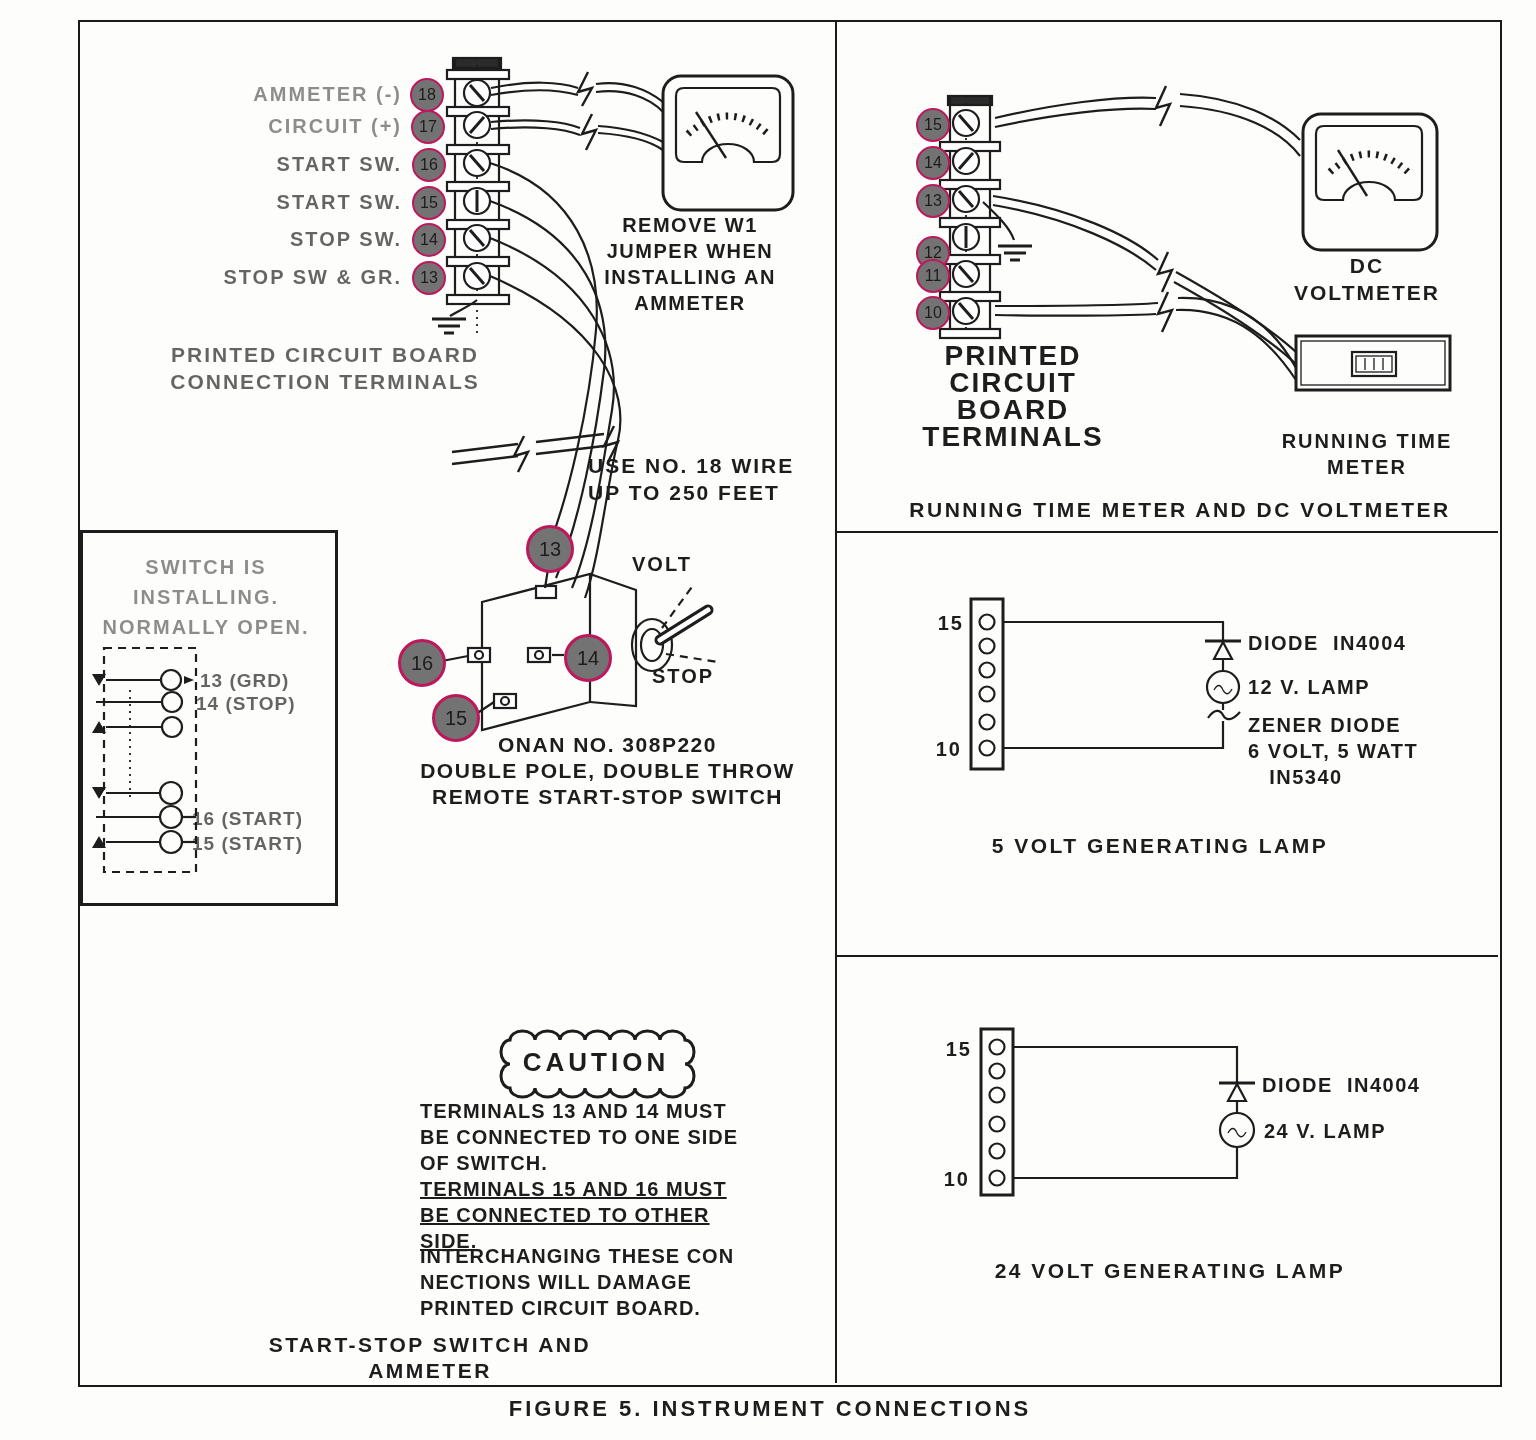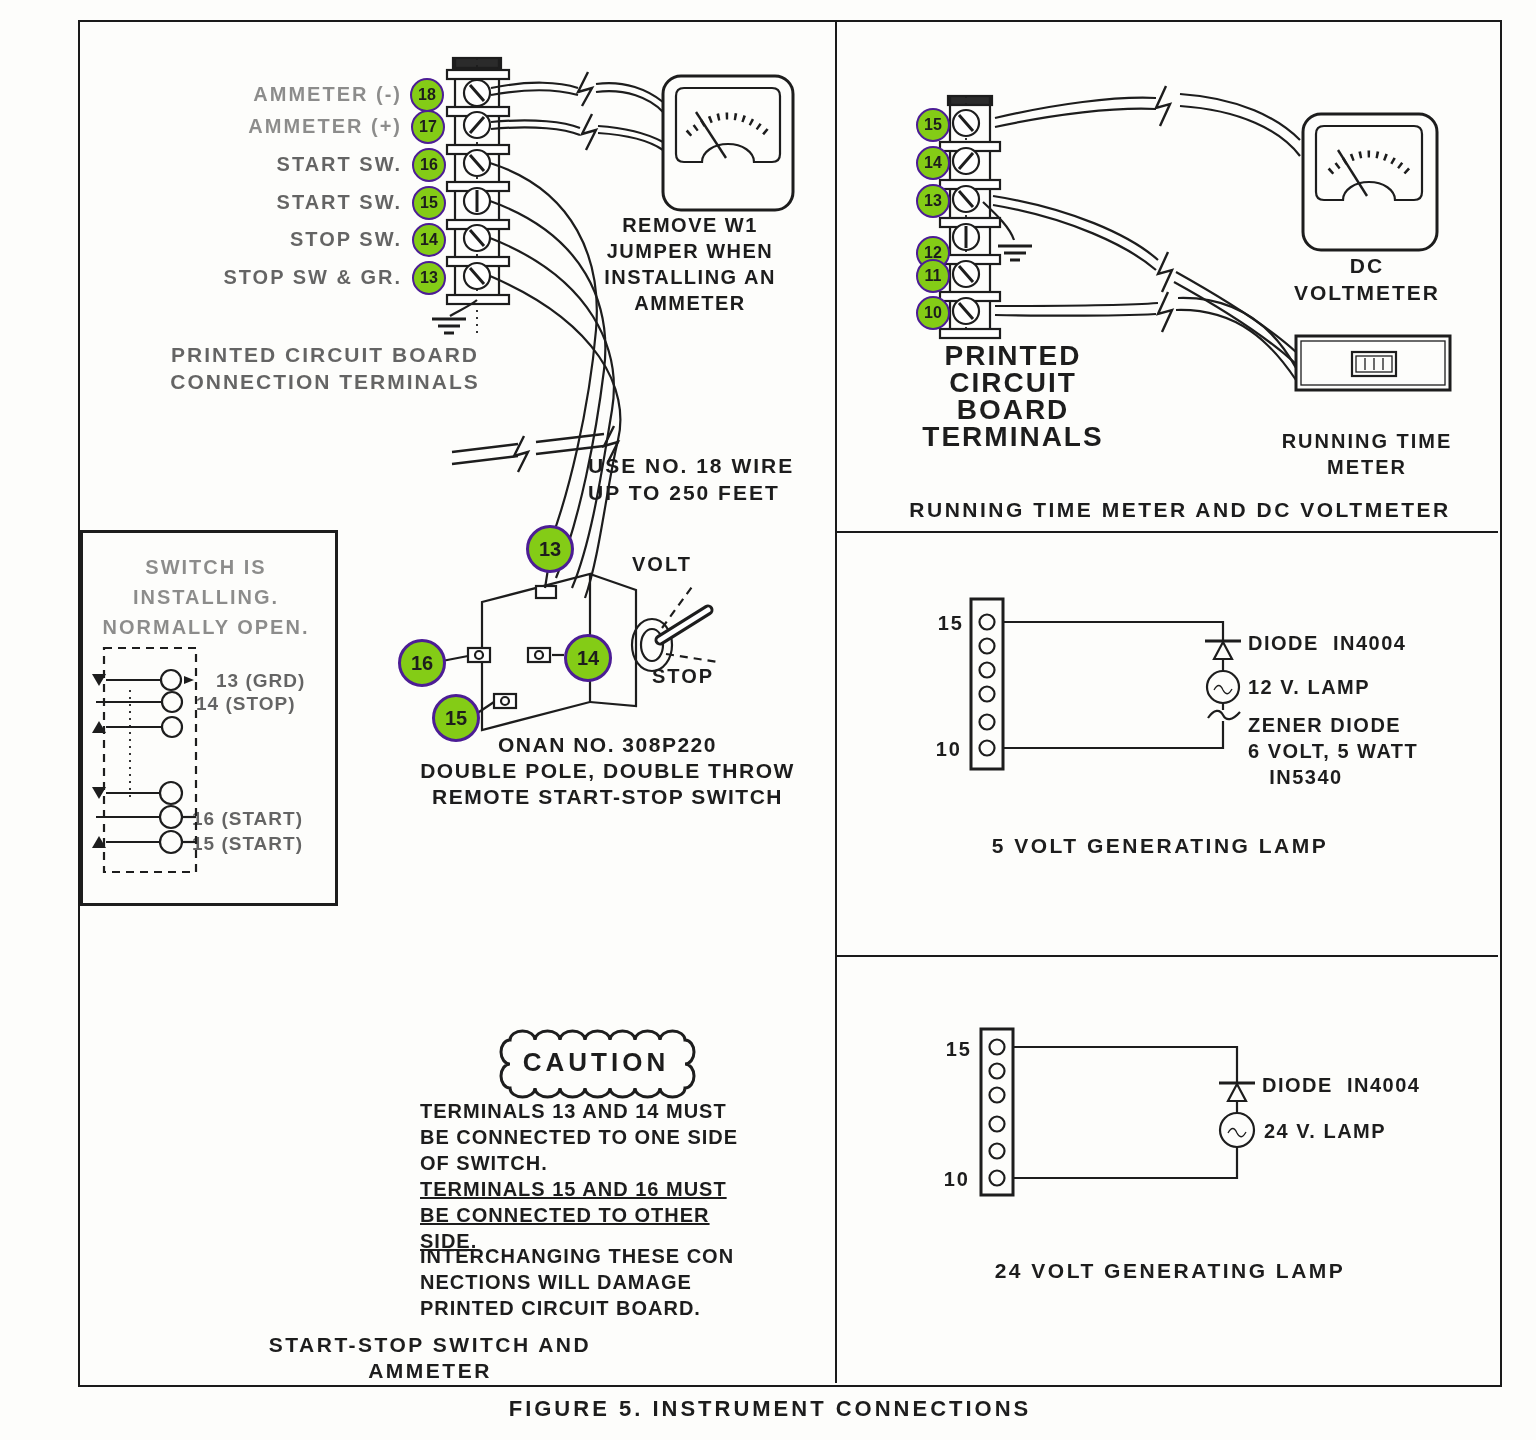--- a/index.html
+++ b/index.html
@@ -5,23 +5,23 @@
   html,body{margin:0;padding:0;background:#ffffff;}
   .page{position:relative;width:1536px;height:1440px;background:#fdfdfb;
         font-family:"Liberation Sans", sans-serif;color:#1d1d1d;overflow:hidden;}
   .lbl{position:absolute;font-size:20px;font-weight:600;letter-spacing:2px;
        line-height:26px;white-space:pre-line;}
   .cap{font-weight:700;font-size:21px;letter-spacing:2.5px;}
   .center{text-align:center;}
   .rightal{text-align:right;}
   .faded{opacity:.68;}
   .vfaded{opacity:.5;}
-  .cnum{position:absolute;width:30px;height:30px;border:2px solid #4c1d95;border-radius:50%;
-        display:flex;align-items:center;justify-content:center;font-size:16px;font-weight:700;
-        background:#84cc16;letter-spacing:0;}
+  .cnum{position:absolute;width:30px;height:30px;border:2px solid #be185d;border-radius:50%;
+        display:flex;align-items:center;justify-content:center;font-size:16px;font-weight:400;
+        background:#737373;letter-spacing:0;}
   .cnum.big{width:42px;height:42px;font-size:20px;border-width:3px;}
   .box{position:absolute;border:3px solid #1d1d1d;}
   .frame{position:absolute;border:2px solid #1a1a1a;}
   .vline{position:absolute;border-left:2px solid #1a1a1a;}
   .hline{position:absolute;border-top:2px solid #1a1a1a;}
   svg.art{position:absolute;left:0;top:0;}
   svg.art path,svg.art line,svg.art rect,svg.art circle,svg.art ellipse,svg.art polygon,svg.art polyline{
       stroke:#1d1d1d;fill:none;stroke-width:2.2;}
   svg.art .fill{fill:#1d1d1d;stroke:none;}
   svg.art .dark{fill:#2b2b2b;stroke:#1d1d1d;}
@@ -255,21 +255,21 @@
       <line x1="1219" y1="1083" x2="1255" y2="1083" class="thick"></line>
       <polygon points="1228,1101 1246,1101 1237,1084"></polygon>
       <path d="M 1237 1101 V 1113"></path>
       <circle cx="1237" cy="1130" r="17"></circle>
       <path d="M 1228 1133 q 5 -9 9 0 q 4 8 9 -1" class="thin"></path>
       <path d="M 1237 1147 V 1178 H 1013"></path>
     </g>
   </svg>
 
   <div class="lbl rightal vfaded" style="left:152px;top:81px;width:250px;">AMMETER (-)</div>
-  <div class="lbl rightal vfaded" style="left:152px;top:113px;width:250px;">AMMETER (+)</div>
+  <div class="lbl rightal vfaded" style="left:152px;top:113px;width:250px;">CIRCUIT (+)</div>
   <div class="lbl rightal faded" style="left:152px;top:151px;width:250px;">START SW.</div>
   <div class="lbl rightal faded" style="left:152px;top:189px;width:250px;">START SW.</div>
   <div class="lbl rightal faded" style="left:152px;top:226px;width:250px;">STOP SW.</div>
   <div class="lbl rightal faded" style="left:152px;top:264px;width:250px;">STOP SW &amp; GR.</div>
 
   <div class="cnum" style="left:410px;top:78px;">18</div>
   <div class="cnum" style="left:411px;top:110px;">17</div>
   <div class="cnum" style="left:412px;top:148px;">16</div>
   <div class="cnum" style="left:412px;top:186px;">15</div>
   <div class="cnum" style="left:412px;top:223px;">14</div>
@@ -281,21 +281,21 @@
 AMMETER</div>
   <div class="lbl center faded" style="left:160px;top:341px;width:330px;font-size:21px;line-height:27px;">PRINTED CIRCUIT BOARD
 CONNECTION TERMINALS</div>
   <div class="lbl" style="left:588px;top:452px;width:240px;font-size:21px;line-height:27px;">USE NO. 18 WIRE
 UP TO 250 FEET</div>
 
   <div class="box" style="left:80px;top:530px;width:252px;height:370px;"></div>
   <div class="lbl center vfaded" style="left:88px;top:552px;width:236px;line-height:30px;">SWITCH IS
 INSTALLING.
 NORMALLY OPEN.</div>
-  <div class="lbl faded" style="left:200px;top:668px;font-size:19px;letter-spacing:1px;margin-left:16px;">13 (GRD)</div>
+  <div class="lbl faded" style="left:200px;top:668px;font-size:19px;letter-spacing:1px;">13 (GRD)</div>
   <div class="lbl faded" style="left:196px;top:691px;font-size:19px;letter-spacing:1px;">14 (STOP)</div>
   <div class="lbl faded" style="left:192px;top:806px;font-size:19px;letter-spacing:1px;">16 (START)</div>
   <div class="lbl faded" style="left:192px;top:831px;font-size:19px;letter-spacing:1px;">15 (START)</div>
 
   <div class="cnum big" style="left:526px;top:525px;">13</div>
   <div class="cnum big" style="left:398px;top:639px;">16</div>
   <div class="cnum big" style="left:564px;top:634px;">14</div>
   <div class="cnum big" style="left:432px;top:694px;">15</div>
 
   <div class="lbl" style="left:632px;top:551px;">VOLT</div>

